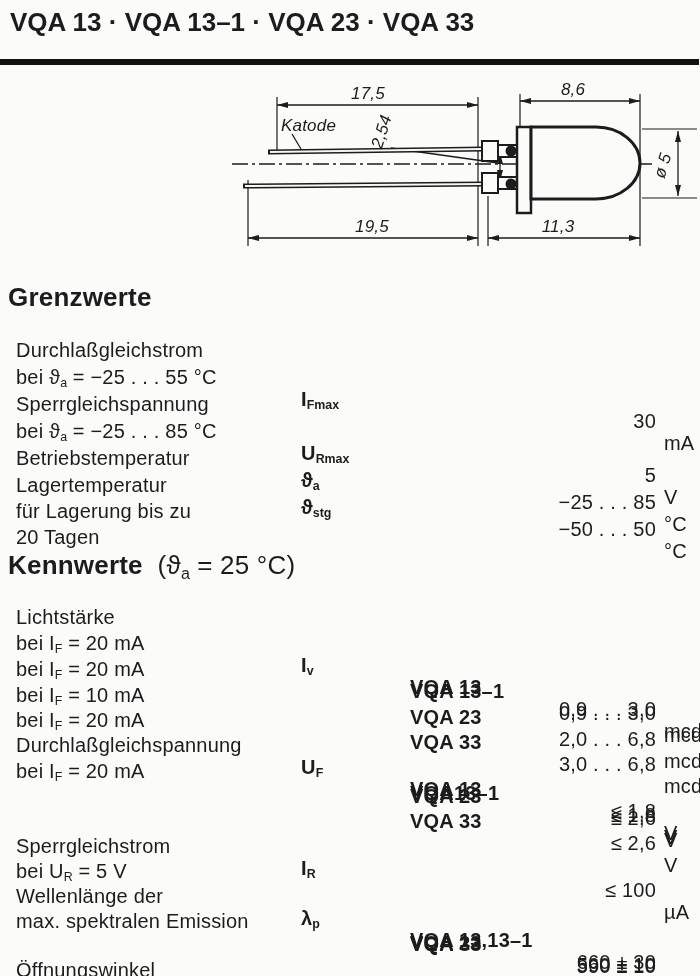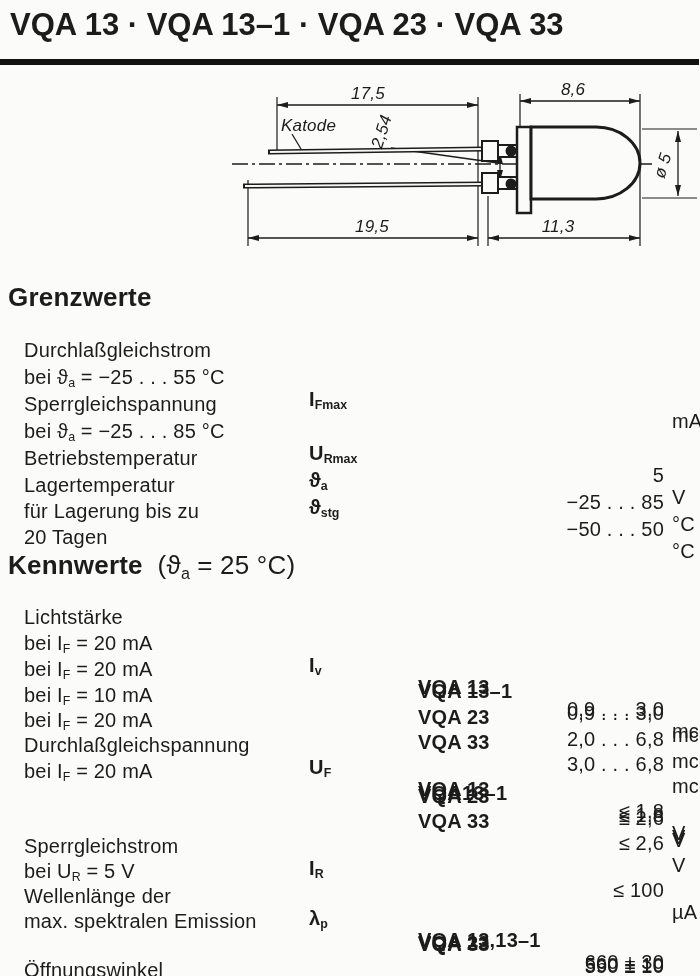--- a/index.html
+++ b/index.html
@@ -4,26 +4,26 @@
 <style>
   html,body{margin:0;padding:0;background:#e8e8e8;}
   .page{
     position:relative;width:700px;height:976px;margin:0 auto;
     background:#fbfbfa;color:#1c1c1c;
     font-family:"Liberation Sans",sans-serif;font-size:20px;line-height:1.1;
     overflow:hidden;letter-spacing:0.2px;
   }
   .doc-title{
     position:absolute;left:10px;top:8px;
-    font-size:31px;font-weight:bold;letter-spacing:0;white-space:pre;
+    font-size:26px;font-weight:bold;letter-spacing:0;white-space:pre;
   }
   .title-rule{position:absolute;left:0;top:59px;width:699px;height:6px;background:#121212;}
   .section-heading{position:absolute;left:8px;font-weight:bold;font-size:26px;white-space:pre;}
   .heading-cond{font-weight:normal;}
-  .t-row{position:absolute;left:16px;width:616px;height:24px;white-space:pre;}
+  .t-row{position:absolute;left:8px;width:616px;height:24px;white-space:pre;}
   .c-label{position:absolute;left:8px;white-space:pre;}
   .c-sym{position:absolute;left:293px;font-weight:bold;white-space:pre;}
   .c-type{position:absolute;left:402px;font-weight:bold;white-space:pre;}
   .c-val{position:absolute;left:470px;width:178px;text-align:right;white-space:pre;}
   .c-unit{position:absolute;left:656px;white-space:pre;text-align:right;}
   sub{font-size:0.62em;vertical-align:-0.28em;letter-spacing:0;}
   .drawing{position:absolute;left:0;top:0;}
   .dim-text{font-family:"Liberation Sans",sans-serif;font-style:italic;font-size:17px;fill:#1c1c1c;}
 </style>
 </head>
@@ -106,20 +106,21 @@
   </svg>
 
   <div class="section-heading" style="top:283px">Grenzwerte</div>
 
   <div class="t-row" style="top:317px">
     <span class="c-label">Durchlaßgleichstrom</span>
   </div>
   <div class="t-row" style="top:344px">
     <span class="c-label"><span>bei ϑ</span><sub>a</sub><span> = −25 . . . 55 °C</span></span>
     <span class="c-sym"><span>I</span><sub>Fmax</sub></span>
+    <span class="c-val">30</span>
     <span class="c-unit">mA</span>
   </div>
   <div class="t-row" style="top:371px">
     <span class="c-label">Sperrgleichspannung</span>
   </div>
   <div class="t-row" style="top:398px">
     <span class="c-label"><span>bei ϑ</span><sub>a</sub><span> = −25 . . . 85 °C</span></span>
     <span class="c-sym"><span>U</span><sub>Rmax</sub></span>
     <span class="c-val">5</span>
     <span class="c-unit">V</span>

